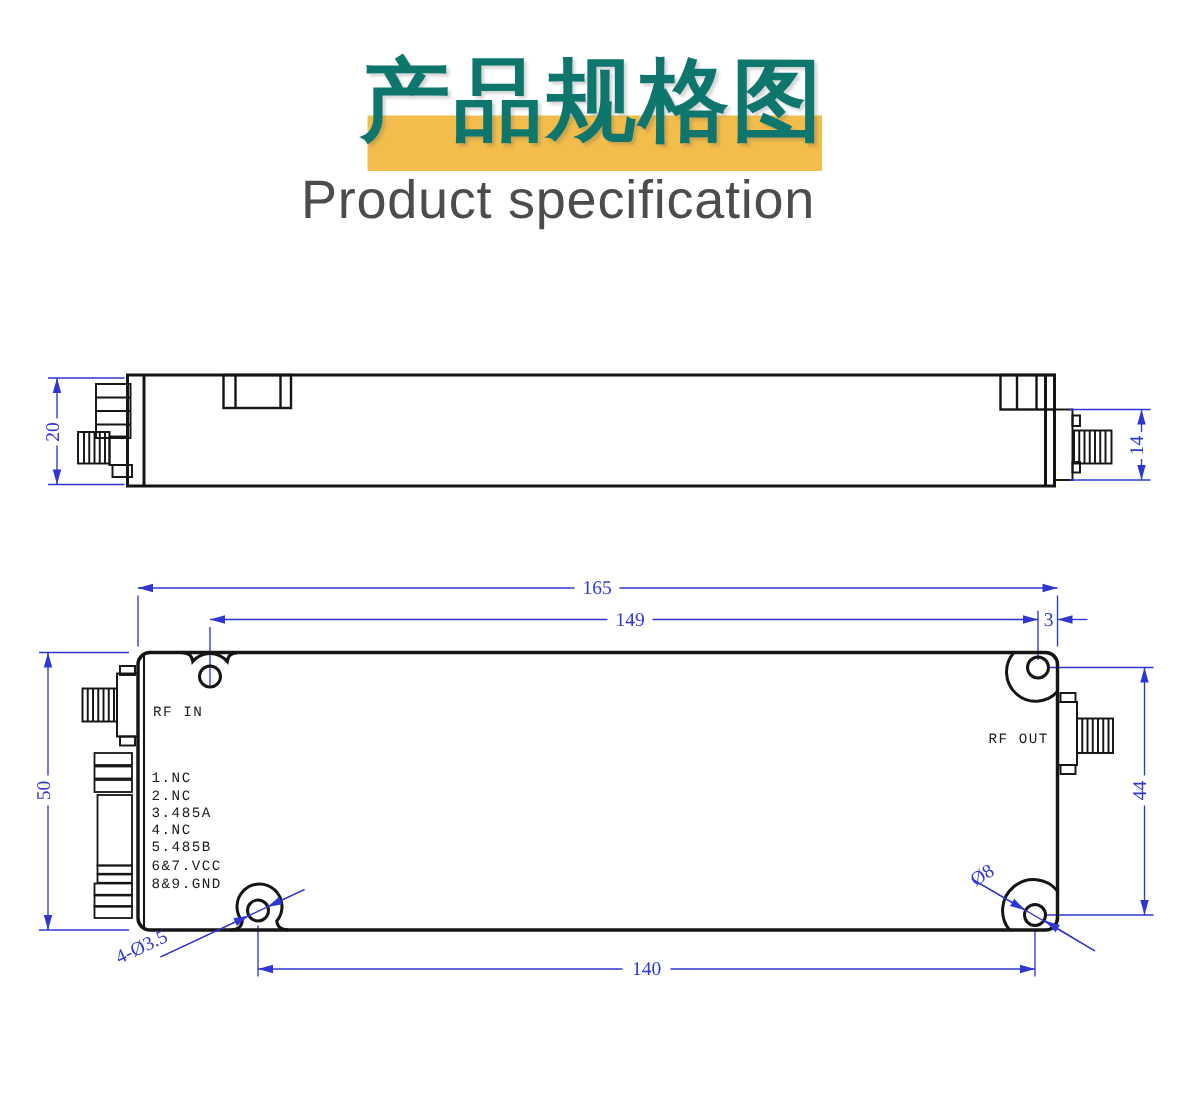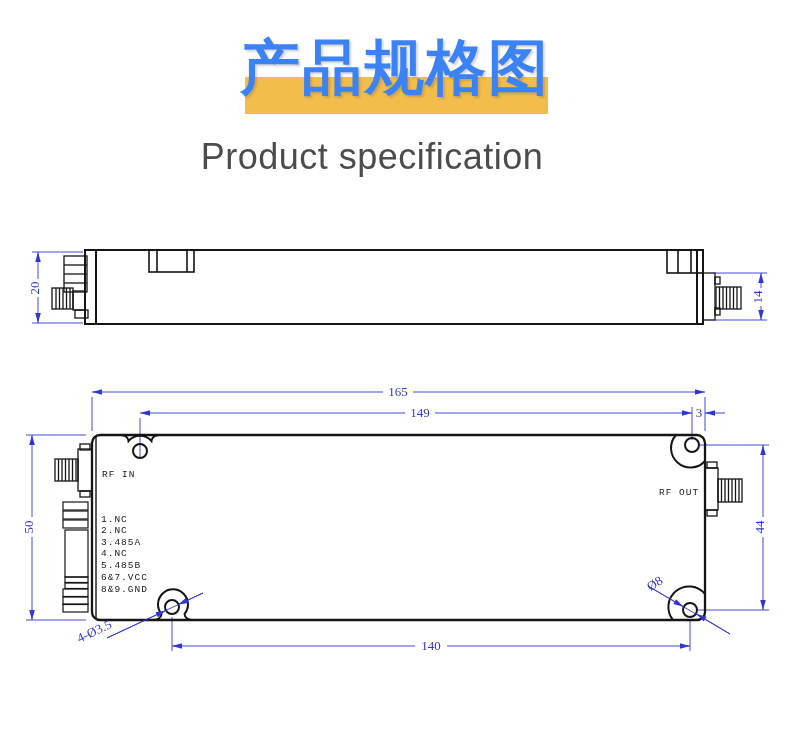--- a/index.html
+++ b/index.html
@@ -1,24 +1,24 @@
 <!DOCTYPE html>
 <html><head>
 <meta charset="utf-8">
 <style>
   html,body{margin:0;padding:0;background:#fff;}
   .page{position:relative;width:790px;height:744px;background:#fff;overflow:hidden;
         font-family:"Liberation Sans",sans-serif;}
   .hl-band{position:absolute;left:245px;top:77px;width:303px;height:37px;background:#f2bd4a;}
   .title-cn{position:absolute;left:0;top:34px;width:790px;text-align:center;margin:0;
-        font-family:"DejaVu Sans",sans-serif;font-size:60px;font-weight:700;color:#3b82f6;
+        font-family:"DejaVu Sans",sans-serif;font-size:60px;font-weight:700;color:#0f766e;
         letter-spacing:2px;line-height:66px;text-shadow:2px 2px 2px rgba(90,90,90,0.25);}
   .title-en{position:absolute;left:0;top:112px;width:744px;text-align:center;
         font-family:"Liberation Sans",sans-serif;font-size:36px;font-weight:300;color:#4c4c4c;
-        letter-spacing:0.5px;margin-top:24px;}
+        letter-spacing:0.5px;}
   svg.drawing{position:absolute;left:0;top:0;}
   svg text{stroke:none;}
   .dim{font-family:"Liberation Serif",serif;font-size:13px;fill:#3036d2;}
   .lbl{font-family:"Liberation Mono",monospace;font-size:9.5px;fill:#1a1a1a;letter-spacing:1px;}
   .blk{stroke:#151515;fill:none;}
   .blu{stroke:#3036d2;fill:none;stroke-width:0.9;}
 </style>
 </head>
 <body>
 

